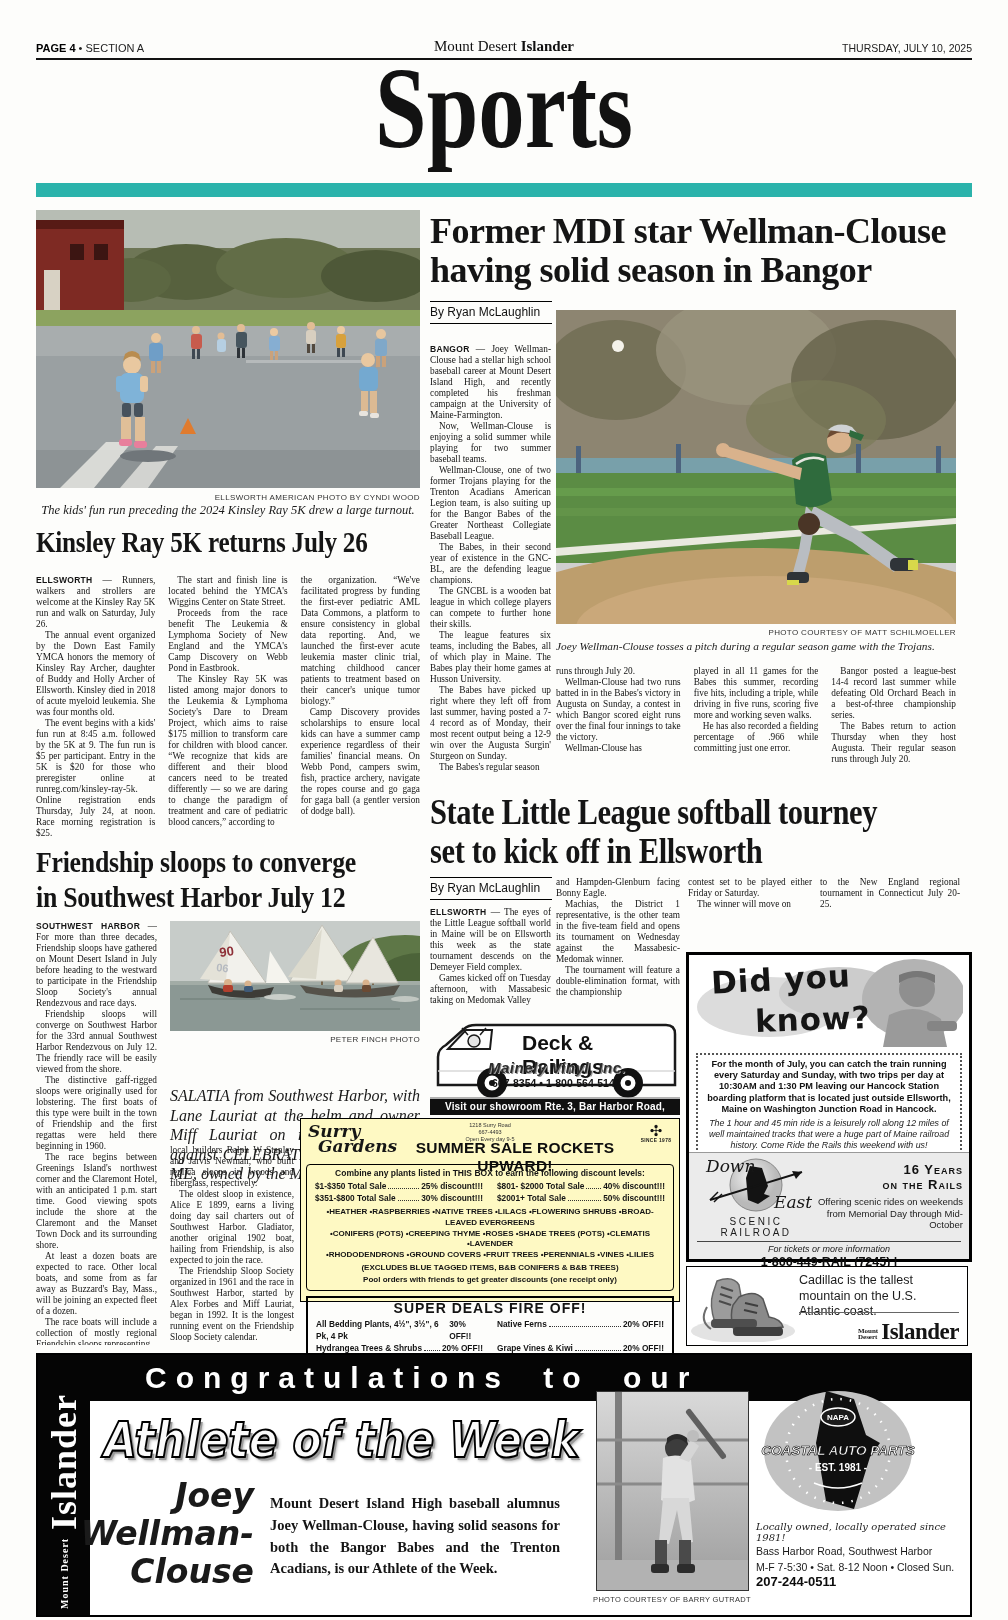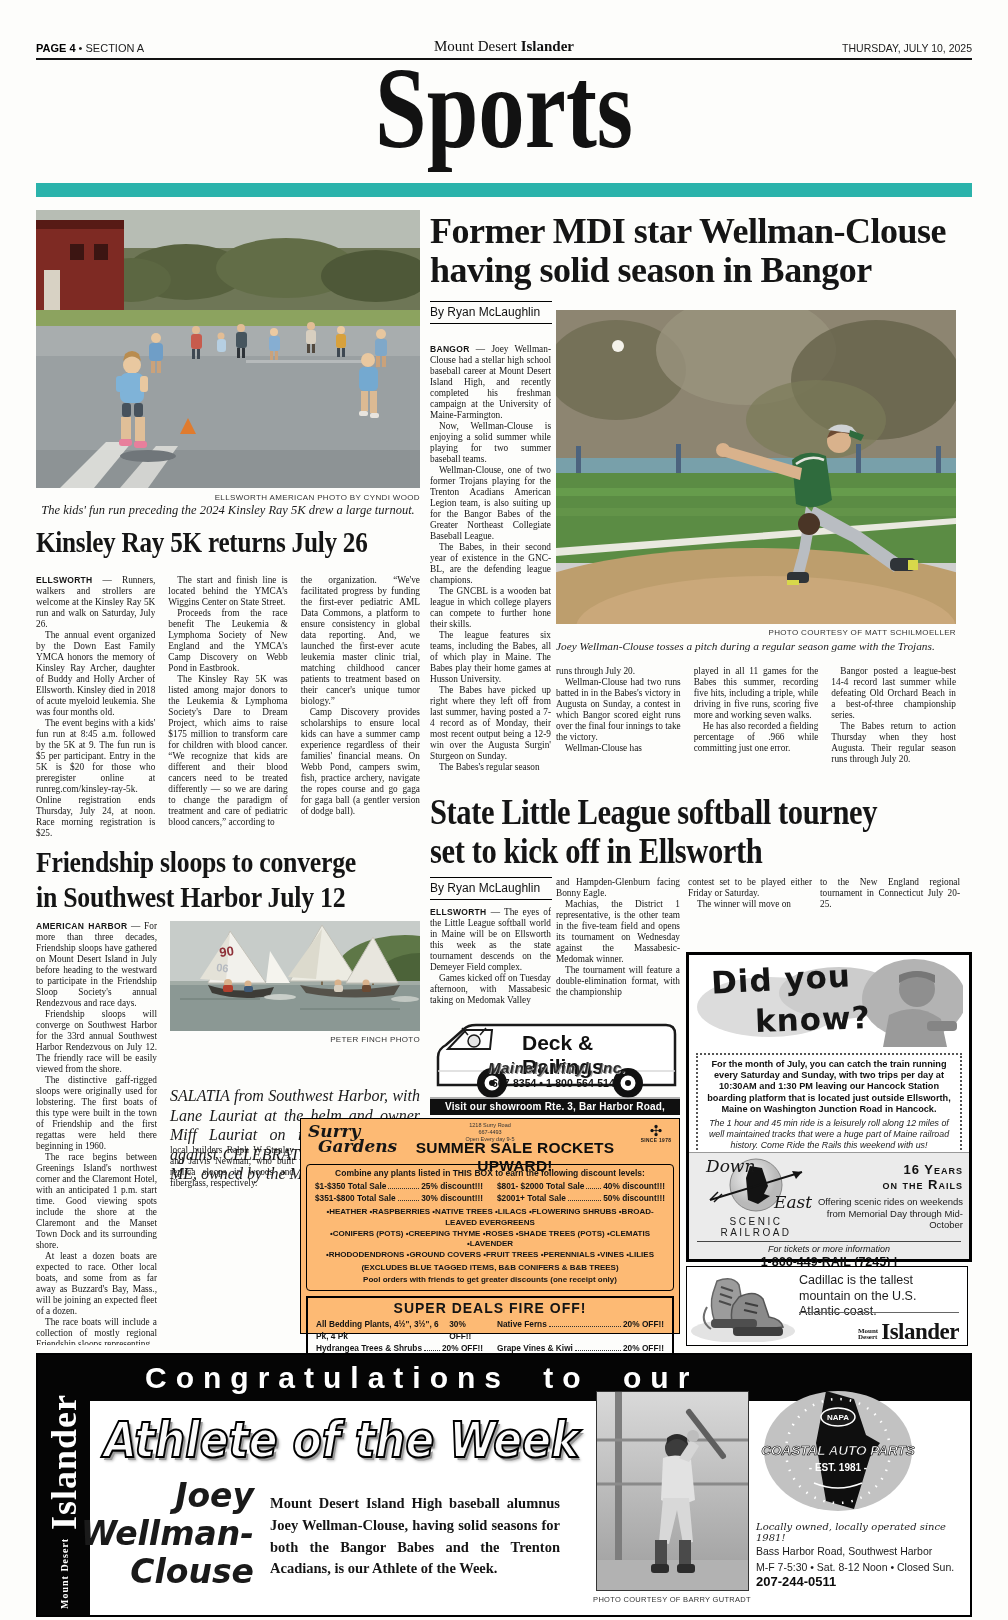--- a/index.html
+++ b/index.html
@@ -77,22 +77,22 @@
           background:#fff;display:flex;}
   .cad-art{width:112px;flex:none;}
   .cad-right{flex:1;padding:6px 8px 3px 0;position:relative;}
   .cad-text{font:12.5px/1.25 "Liberation Sans",sans-serif;color:#1c1c1c;}
   .cad-logo{position:absolute;right:8px;bottom:4px;display:flex;align-items:flex-end;gap:3px;}
   .cad-md{font:bold 7px/0.95 "Liberation Serif",serif;text-align:left;}
   .cad-isl{font:bold 23px/0.8 "Liberation Serif",serif;letter-spacing:-.5px;}
   .cad-rule{position:absolute;right:8px;bottom:32px;left:0;border-top:1px solid #666;}
 
   
-  .ad-surry{position:absolute;left:300px;top:1118px;width:380px;height:216px;border:1px solid #000;
-            background:#fdba74;font-family:"Liberation Sans",sans-serif;padding:3px 5px;box-sizing:border-box;}
+  .ad-surry{position:absolute;left:300px;top:1118px;width:380px;height:184px;border:1px solid #000;
+            background:#fef9c3;font-family:"Liberation Sans",sans-serif;padding:3px 5px;box-sizing:border-box;}
   .sg-head{position:relative;height:42px;}
   .sg-logo{position:absolute;left:2px;top:2px;font:bold italic 17px/0.9 "DejaVu Serif",serif;color:#161616;}
   .sg-logo .l2{margin-left:10px;}
   .sg-addr{position:absolute;left:120px;right:120px;top:0;text-align:center;
            font:5.5px/1.3 "Liberation Sans",sans-serif;color:#333;}
   .sg-headline{position:absolute;left:92px;right:42px;top:17px;text-align:center;
                font:bold 15.5px "Liberation Sans",sans-serif;letter-spacing:.2px;color:#0d0d0d;}
   .sg-badge{position:absolute;right:0;top:2px;width:36px;text-align:center;}
   .sg-badge .emb{font-size:15px;line-height:14px;}
   .sg-since{font:bold 4.8px "Liberation Sans",sans-serif;letter-spacing:.4px;}
@@ -332,21 +332,21 @@
       <p class="para">contest set to be played either Friday or Saturday.</p>
       <p class="para">The winner will move on</p>
     </div>
   <div class="bodycol cont abs" style="left:820px;top:877px;width:140px;height:46px;">
       <p class="para">to the New England regional tournament in Connecticut July 20-25.</p>
     </div>
 
   <div class="headline abs" style="left:36px;top:845px;width:450px;font-size:30px;line-height:1.16;letter-spacing:-.3px;transform:scaleX(.86);">Friendship sloops to converge
 in Southwest Harbor July 12</div>
   <div class="bodycol abs" style="left:36px;top:921px;width:121px;height:424px;">
-    <p class="para lead"><b class="dateline">AMERICAN HARBOR</b><span> — For more than three decades, Friendship sloops have gathered on Mount Desert Island in July before heading to the westward to participate in the Friendship Sloop Society's annual Rendezvous and race days.</span></p>
+    <p class="para lead"><b class="dateline">SOUTHWEST HARBOR</b><span> — For more than three decades, Friendship sloops have gathered on Mount Desert Island in July before heading to the westward to participate in the Friendship Sloop Society's annual Rendezvous and race days.</span></p>
   <p class="para">Friendship sloops will converge on Southwest Harbor for the 33rd annual Southwest Harbor Rendezvous on July 12. The friendly race will be easily viewed from the shore.</p>
       <p class="para">The distinctive gaff-rigged sloops were originally used for lobstering. The first boats of this type were built in the town of Friendship and the first regattas were held there beginning in 1960.</p>
       <p class="para">The race begins between Greenings Island's northwest corner and the Claremont Hotel, with an anticipated 1 p.m. start time. Good viewing spots include the shore at the Claremont and the Manset Town Dock and its surrounding shore.</p>
       <p class="para">At least a dozen boats are expected to race. Other local boats, and some from as far away as Buzzard's Bay, Mass., will be joining an expected fleet of a dozen.</p>
       <p class="para">The race boats will include a collection of mostly regional Friendship sloops representing</p>
     </div>
   <div class="photo abs" style="left:170px;top:921px;width:250px;height:110px;">
     <svg width="250" height="110" viewBox="0 0 250 110">
       <rect width="250" height="110" fill="#c7ccc9"></rect>
       <ellipse cx="235" cy="52" rx="70" ry="38" fill="#5e7747"></ellipse>
@@ -377,20 +377,22 @@
       <circle cx="196" cy="62" r="3.5" fill="#d9b28c"></circle>
         <rect x="192" y="64" width="9" height="7" rx="2" fill="#6b4a33"></rect>
       <ellipse cx="110" cy="76" rx="16" ry="3" fill="#d8dcd6" opacity=".8"></ellipse>
       <ellipse cx="235" cy="78" rx="14" ry="3" fill="#d8dcd6" opacity=".7"></ellipse>
     </svg>
   </div>
   <div class="credit abs" style="left:170px;top:1035px;width:250px;">PETER FINCH PHOTO</div>
   <div class="capt abs" style="left:170px;top:1086px;width:250px;font-size:16px;line-height:1.22;text-align:justify;">SALATIA from Southwest Harbor, with Lane Lauriat at the helm and owner Miff Lauriat on main sheet, race against CELEBRATION from Bayville ME, owned by the Merrill family.</div>
   <div class="bodycol cont abs" style="left:170px;top:1145px;width:124px;height:200px;">
       <p class="para">local builders Ralph W Stanley and Jarvis Newman, who built replica sloops in woods and fiberglass, respectively.</p>
+      <p class="para">The oldest sloop in existence, Alice E 1899, earns a living doing day sail charters out of Southwest Harbor. Gladiator, another original 1902 boat, hailing from Friendship, is also expected to join the race.</p>
+      <p class="para">The Friendship Sloop Society organized in 1961 and the race in Southwest Harbor, started by Alex Forbes and Miff Lauriat, began in 1992. It is the longest running event on the Friendship Sloop Society calendar.</p>
     </div>
 
   <div class="ad-deck">
     <svg width="250" height="84" viewBox="0 0 250 84">
       <path d="M8,70 L8,42 Q8,34 16,30 L34,14 Q38,10 46,10 L236,10 Q245,10 245,19 L245,70 Z" fill="#ffffff" stroke="#1a1a1a" stroke-width="2.5"></path>
       <polygon points="18,34 36,15 62,15 60,34" fill="#fdfdfd" stroke="#1a1a1a" stroke-width="2"></polygon>
       <circle cx="44" cy="26" r="6" fill="#e6e6e6" stroke="#1a1a1a" stroke-width="1.5"></circle>
       <path d="M38,20 l-6,-7 M50,20 l6,-7" stroke="#1a1a1a" stroke-width="1.5" fill="none"></path>
       <line x1="8" y1="56" x2="245" y2="56" stroke="#d8d8d8" stroke-width="1.5"></line>
       <circle cx="62" cy="68" r="15" fill="#111"></circle>

